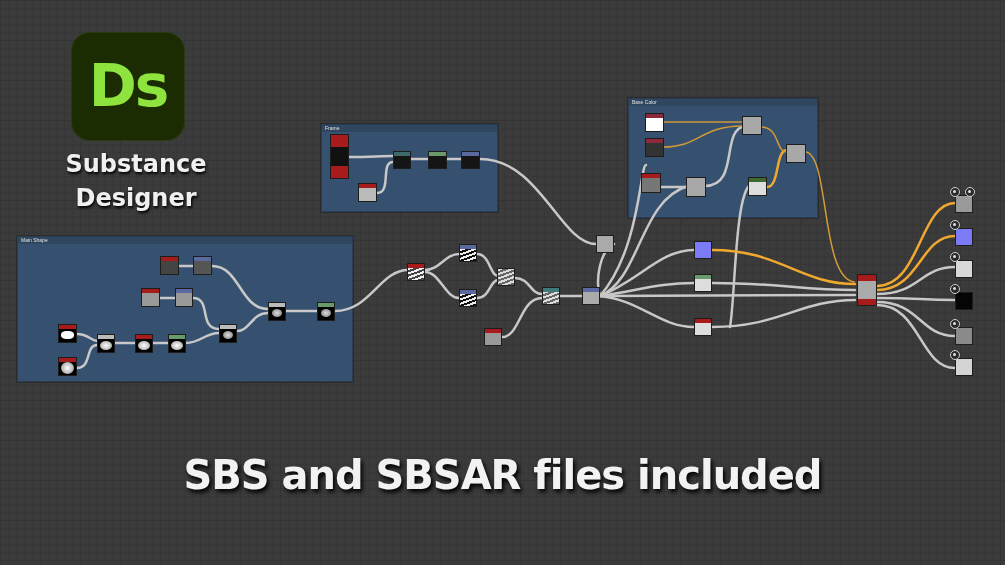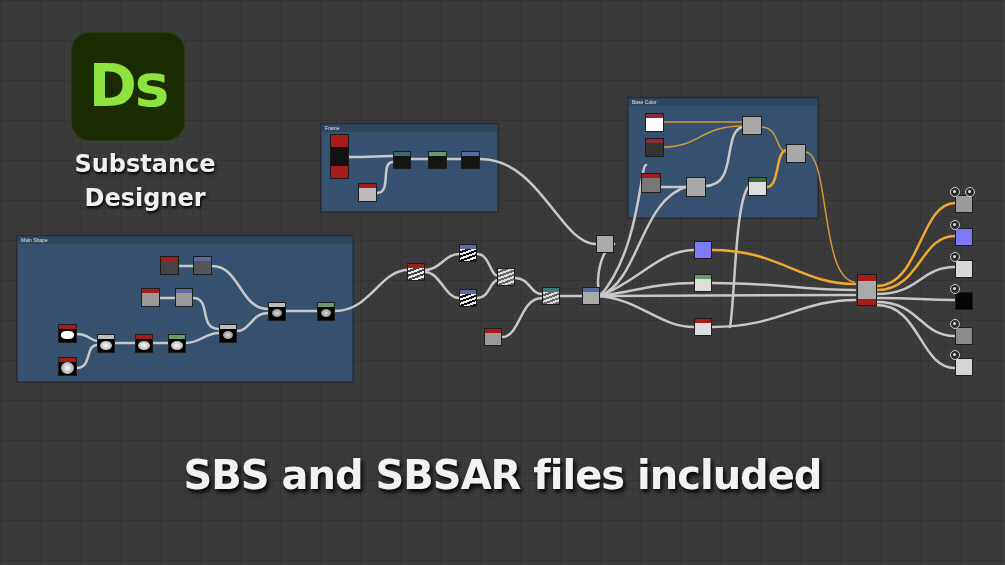--- a/index.html
+++ b/index.html
@@ -7,21 +7,21 @@
   #canvas{position:absolute;left:0;top:0;width:1005px;height:565px;
     background-color:#3b3b3b;
     background-image:
       linear-gradient(#343434 1px, transparent 1px),
       linear-gradient(90deg, #343434 1px, transparent 1px),
       linear-gradient(#373737 1px, transparent 1px),
       linear-gradient(90deg, #373737 1px, transparent 1px);
     background-size:40px 40px,40px 40px,8px 8px,8px 8px;}
   .logo{position:absolute;left:72px;top:33px;width:112px;height:107px;border-radius:18px;background:#1c2c02;box-shadow:0 0 0 1px #2a3a10;}
   .logo span{position:absolute;left:0;right:0;top:18px;text-align:center;font-family:"DejaVu Sans",sans-serif;font-weight:bold;font-size:58px;color:#8ee33e;letter-spacing:-2px;line-height:70px;}
-  .brand{position:absolute;left:57px;width:176px;text-align:center;color:#f0f0f0;font-family:"DejaVu Sans",sans-serif;font-weight:bold;font-size:24px;text-shadow:1px 2px 3px #000;}
+  .brand{position:absolute;left:48px;width:176px;text-align:center;color:#f0f0f0;font-family:"DejaVu Sans",sans-serif;font-weight:bold;font-size:24px;text-shadow:1px 2px 3px #000;}
   .frame{position:absolute;background:#36516f;border:1px solid #2a3d55;box-shadow:0 0 0 1px #2b2b2b;}
   .frame .ftitle{position:absolute;left:0;right:0;top:0;height:7px;background:#2f465f;color:#e0e0e0;font-size:5px;line-height:7px;padding-left:3px;}
   .node{position:absolute;border:1px solid #1d1d1d;box-sizing:border-box;}
   .node .hdr{position:absolute;left:0;right:0;top:0;height:4px;}
   .badge{position:absolute;width:10px;height:10px;border-radius:50%;background:#2a2a2a;border:1.5px solid #d0d0d0;box-sizing:border-box;}
   .badge::after{content:"";position:absolute;left:2px;top:2px;width:3px;height:3px;border-radius:50%;background:#e0e0e0;}
   .tagline{position:absolute;left:0;right:0;top:452px;text-align:center;color:#f2f2f2;font-family:"DejaVu Sans",sans-serif;font-weight:bold;font-size:40px;letter-spacing:-1px;text-shadow:2px 3px 4px #000;}
   svg{position:absolute;left:0;top:0;}
 </style>
 </head>

